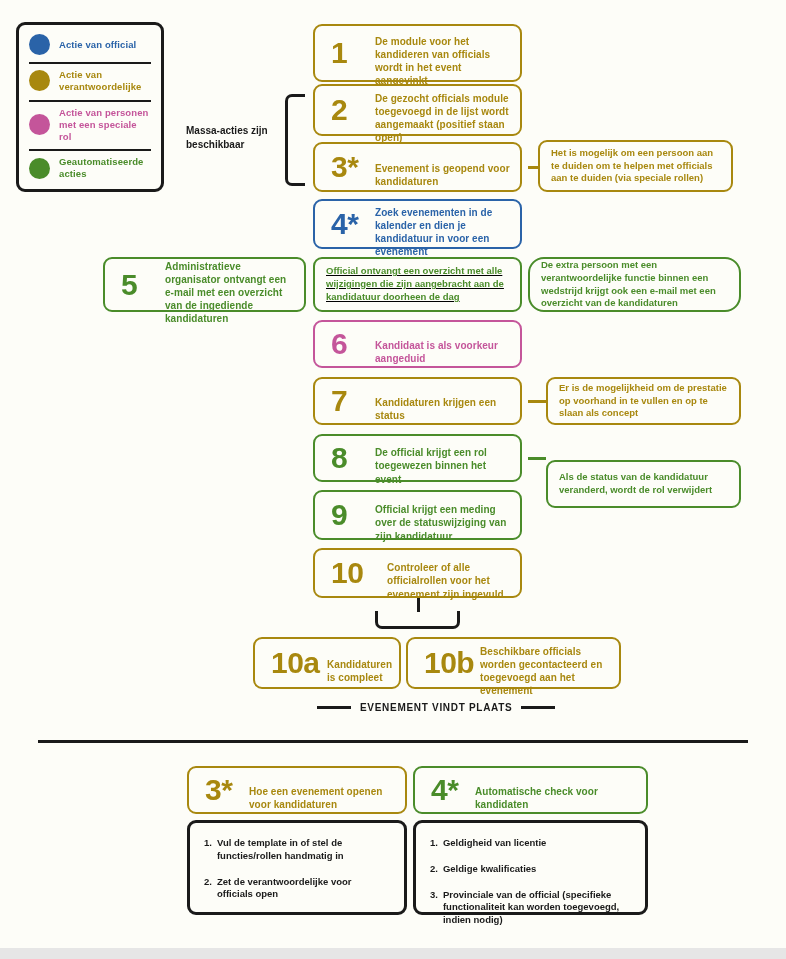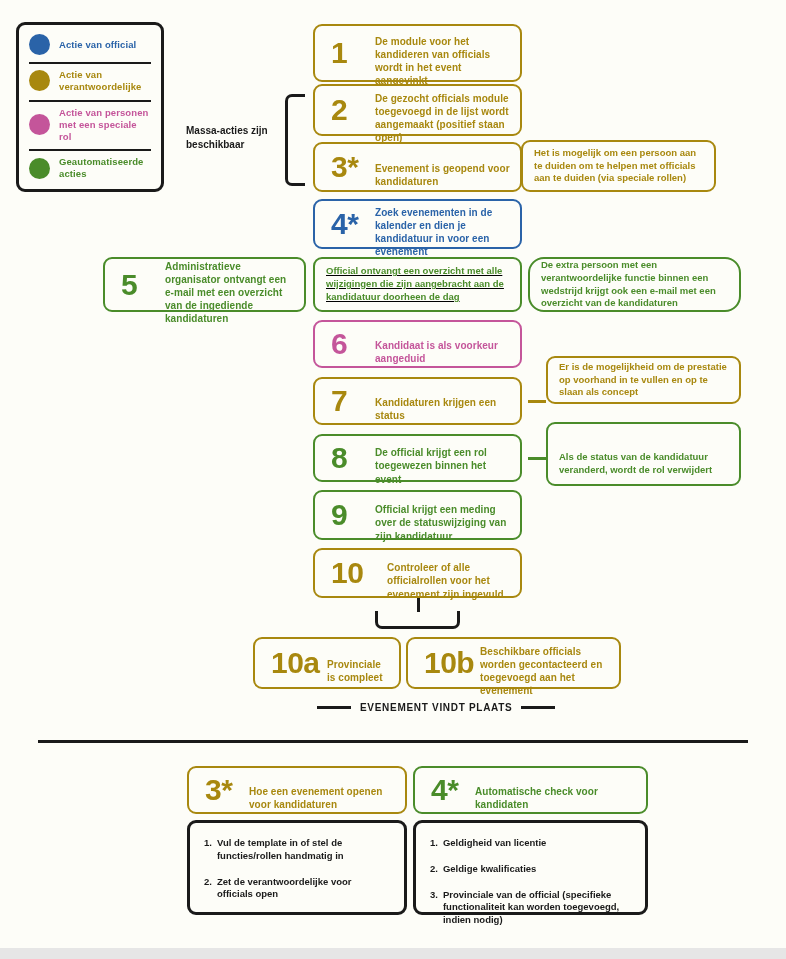--- a/index.html
+++ b/index.html
@@ -248,21 +248,21 @@
   <div class="box c-gold" style="left:313px; top:84px; width:209px; height:52px;">
     <div class="num">2</div>
     <div class="txt">De gezocht officials module toegevoegd in de lijst wordt aangemaakt (positief staan open)</div>
   </div>
 
   <div class="box c-gold" style="left:313px; top:142px; width:209px; height:50px;">
     <div class="num">3*</div>
     <div class="txt">Evenement is geopend voor kandidaturen</div>
   </div>
   <div class="dash" style="left:528px; top:166px; width:18px;"></div>
-  <div class="note c-gold" style="left:521px; top:140px; width:195px; height:52px;">
+  <div class="note c-gold" style="left:538px; top:140px; width:195px; height:52px;">
     <div class="txt">Het is mogelijk om een persoon aan te duiden om te helpen met officials aan te duiden (via speciale rollen)</div>
   </div>
 
   <div class="box c-blue" style="left:313px; top:199px; width:209px; height:50px;">
     <div class="num">4*</div>
     <div class="txt">Zoek evenementen in de kalender en dien je kandidatuur in voor een evenement</div>
   </div>
 
   <div class="box c-green" style="left:103px; top:257px; width:203px; height:55px;">
     <div class="num">5</div>
@@ -278,49 +278,49 @@
   <div class="box c-pink" style="left:313px; top:320px; width:209px; height:48px;">
     <div class="num">6</div>
     <div class="txt">Kandidaat is als voorkeur aangeduid</div>
   </div>
 
   <div class="box c-gold" style="left:313px; top:377px; width:209px; height:48px;">
     <div class="num">7</div>
     <div class="txt">Kandidaturen krijgen een status</div>
   </div>
   <div class="dash" style="left:528px; top:400px; width:18px;"></div>
-  <div class="note c-gold" style="left:546px; top:356px; width:195px; height:48px;">
+  <div class="note c-gold" style="left:546px; top:377px; width:195px; height:48px;">
     <div class="txt">Er is de mogelijkheid om de prestatie op voorhand in te vullen en op te slaan als concept</div>
   </div>
 
   <div class="box c-green" style="left:313px; top:434px; width:209px; height:48px;">
     <div class="num">8</div>
     <div class="txt">De official krijgt een rol toegewezen binnen het event</div>
   </div>
   <div class="dash green" style="left:528px; top:457px; width:18px;"></div>
-  <div class="note c-green" style="left:546px; top:422px; width:195px; height:64px;align-items:flex-end;">
+  <div class="note c-green" style="left:546px; top:460px; width:195px; height:48px;">
     <div class="txt">Als de status van de kandidatuur veranderd, wordt de rol verwijdert</div>
   </div>
 
   <div class="box c-green" style="left:313px; top:490px; width:209px; height:50px;">
     <div class="num">9</div>
     <div class="txt">Official krijgt een meding over de statuswijziging van zijn kandidatuur</div>
   </div>
 
   <div class="box c-gold" style="left:313px; top:548px; width:209px; height:50px;">
     <div class="num wide">10</div>
     <div class="txt">Controleer of alle officialrollen voor het evenement zijn ingevuld</div>
   </div>
 
   <div class="stem" style="left:417px; top:598px; height:14px;"></div>
   <div class="dbracket" style="left:375px; top:611px; width:85px; height:18px;"></div>
 
   <div class="box c-gold" style="left:253px; top:637px; width:148px; height:52px;">
     <div class="num wide">10a</div>
-    <div class="txt">Provinciale is compleet</div>
+    <div class="txt">Kandidaturen is compleet</div>
   </div>
   <div class="box c-gold" style="left:406px; top:637px; width:215px; height:52px;">
     <div class="num wide">10b</div>
     <div class="txt">Beschikbare officials worden gecontacteerd en toegevoegd aan het evenement</div>
   </div>
 
   <div class="event-banner" style="left:317px; top:702px;">
     <span class="rule"></span>
     <span>EVENEMENT VINDT PLAATS</span>
     <span class="rule"></span>

